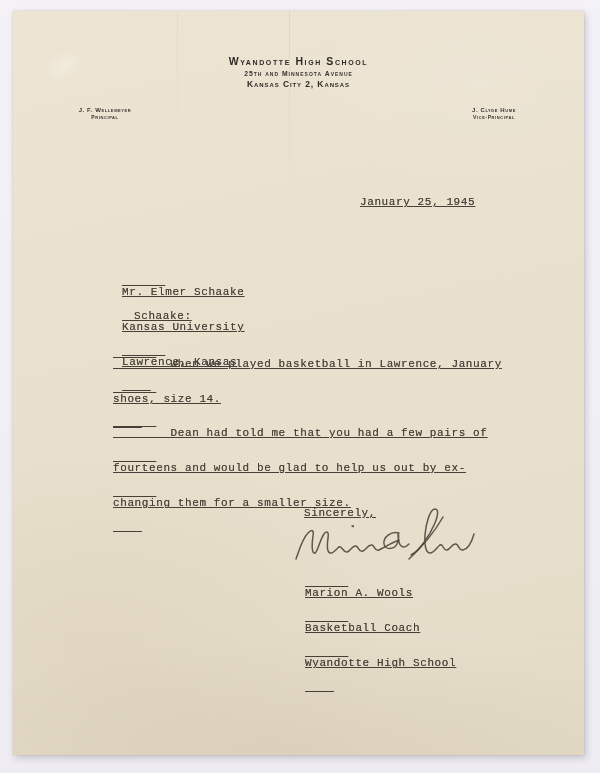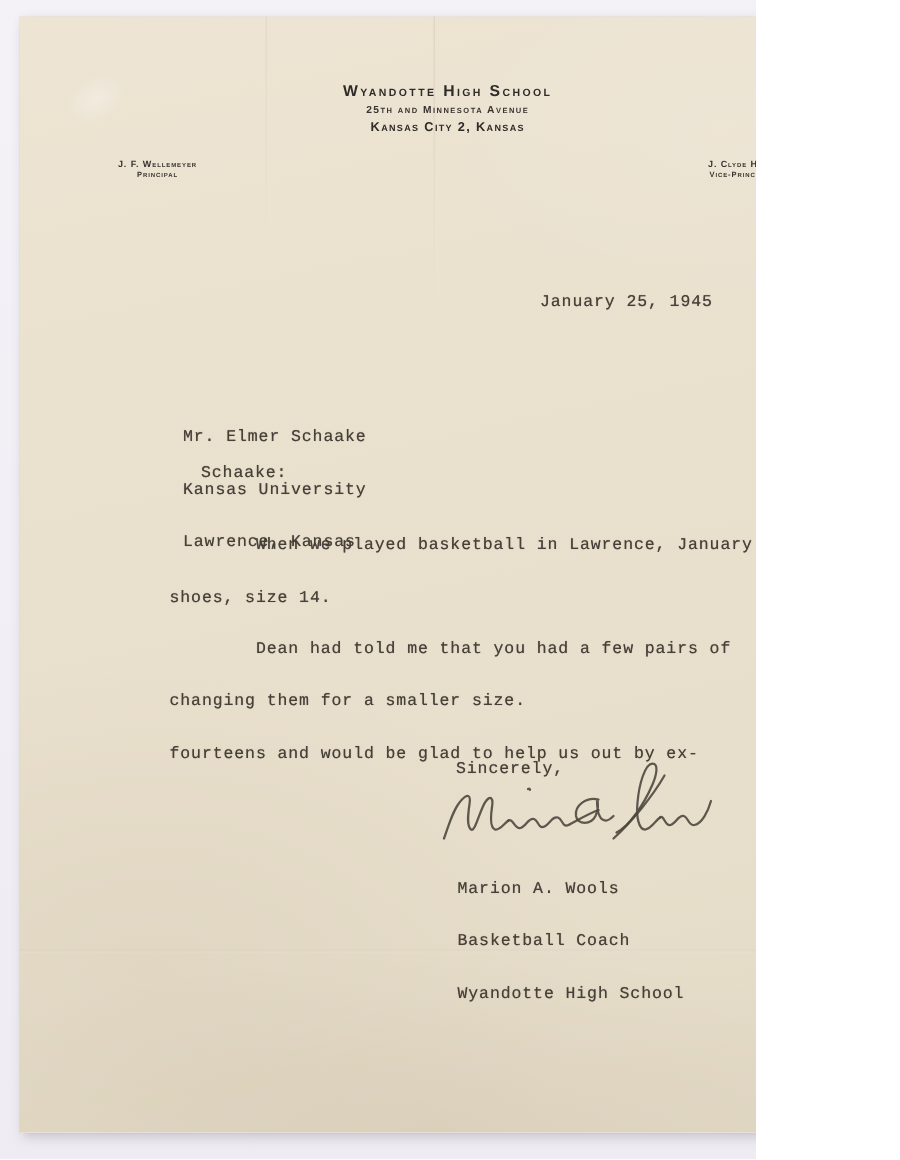--- a/index.html
+++ b/index.html
@@ -1,20 +1,20 @@
 <!DOCTYPE html>
 <html><head>
 <meta charset="utf-8">
 <style>
   * { margin:0; padding:0; box-sizing:border-box; }
   html,body { width:600px; height:773px; }
   body { font-family:"Liberation Sans", sans-serif; -webkit-text-size-adjust:none; }
 
   .scan {
-    position:relative; width:504px; height:773px; overflow:hidden;
+    position:relative; width:600px; height:773px; overflow:hidden;
     background: linear-gradient(180deg,#f4f2f7 0%,#f1eff5 55%,#eeecf2 100%);
   }
 
   .paper {
     position:absolute; left:13px; top:11px; width:571px; height:744px;
     background:
       radial-gradient(ellipse 300px 180px at 82% 10%, rgba(255,255,255,0.10), transparent 70%),
       radial-gradient(ellipse 420px 280px at 15% 85%, rgba(120,95,60,0.06), transparent 72%),
       radial-gradient(ellipse 520px 150px at 50% 100%, rgba(115,90,60,0.08), transparent 78%),
       linear-gradient(168deg,#ede4d3 0%, #e9e0cd 40%, #e7decb 72%, #e3dac6 100%);
@@ -41,21 +41,21 @@
   .official { position:absolute; top:96px; width:110px; text-align:center;
     font-variant:small-caps; font-weight:bold; color:#38332e; }
   .official-left  { left:37px; }
   .official-right { left:426px; }
   .official-name  { font-size:6px; letter-spacing:0.6px; line-height:7px; white-space:nowrap; }
   .official-title { font-size:5px; letter-spacing:0.6px; line-height:6px; }
 
   
   .tw { position:absolute; font-family:"Liberation Mono","DejaVu Sans Mono",monospace;
     font-size:11px; letter-spacing:0.6px; line-height:11.65px; color:#474039;
-    white-space:pre; text-shadow:0 0 0.5px rgba(62,54,45,0.65); }
+    white-space:pre; text-shadow:0 0 0.5px rgba(62,54,45,0.65);text-decoration:underline; }
   .tw-date       { left:347px; top:186px; }
   .tw-address    { left:109px; top:253px; }
   .tw-salutation { left:121px; top:300px; }
   .tw-p1         { left:100px; top:325px; }
   .tw-p2         { left:100px; top:394px; }
   .tw-p3         { left:100px; top:441px; }
   .tw-closing    { left:291px; top:497px; }
   .tw-sigblock   { left:292px; top:554px; }
 
   .signature-svg { position:absolute; left:280px; top:492px; width:194px; height:64px; }
@@ -98,22 +98,22 @@
 
     <div class="tw tw-salutation">Schaake:</div>
 
     <div class="tw tw-p1">
       <div>        When we played basketball in Lawrence, January</div>
       <div>shoes, size 14.</div>
     </div>
 
     <div class="tw tw-p2">
       <div>        Dean had told me that you had a few pairs of</div>
+      <div>fourteens and would be glad to help us out by ex-</div>
       <div>changing them for a smaller size.</div>
-      <div>fourteens and would be glad to help us out by ex-</div>
     </div>
 
 
     <div class="tw tw-closing">Sincerely,</div>
 
     <svg class="signature-svg" viewBox="0 0 194 64" aria-hidden="true">
 
       <path d="M3,56 C6,48 9,36 15,30 C19,26 21,27 20,33 C19,40 18,48 21,50 C24,52 27,36 31,31 C34,27 36,29 35,35 C34,42 34,49 37,50 C40,51 43,46 46,44"></path>
 
       <path d="M46,44 C49,42 50,50 54,49 C58,48 59,42 63,43 C66,44 66,50 70,48 C74,46 75,41 79,42 C82,43 82,49 86,47 C92,44 98,40 106,37"></path>

